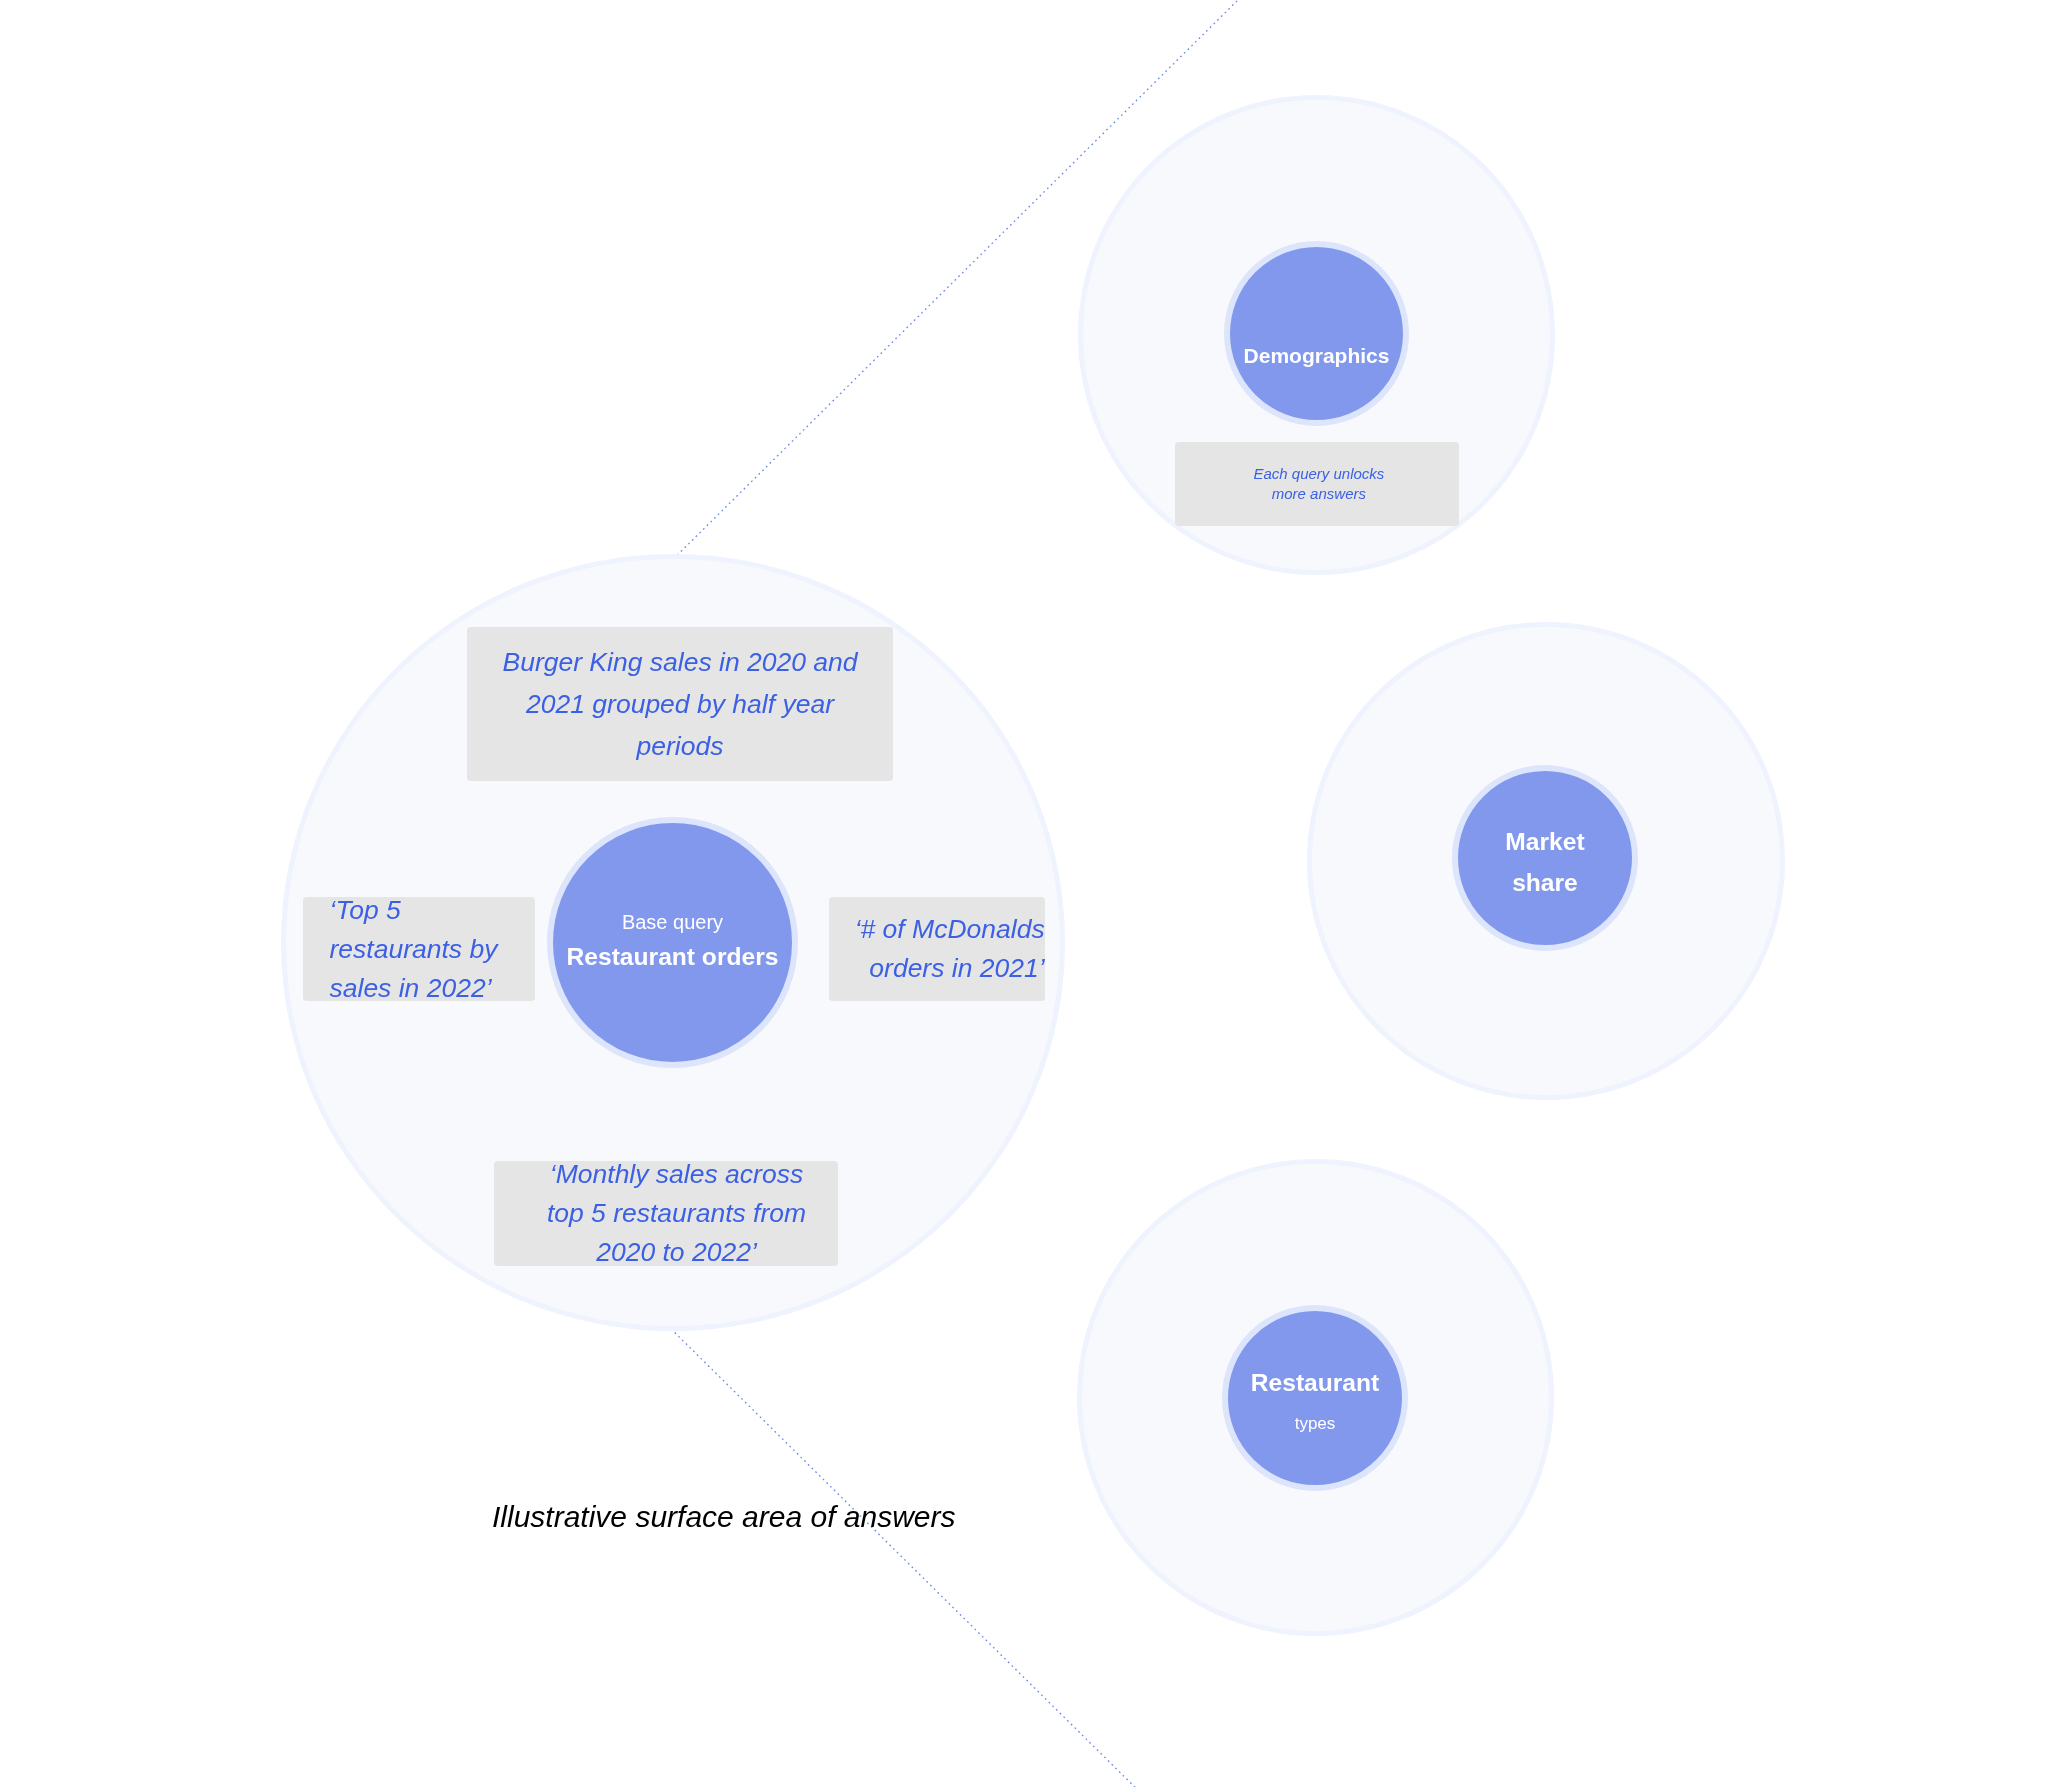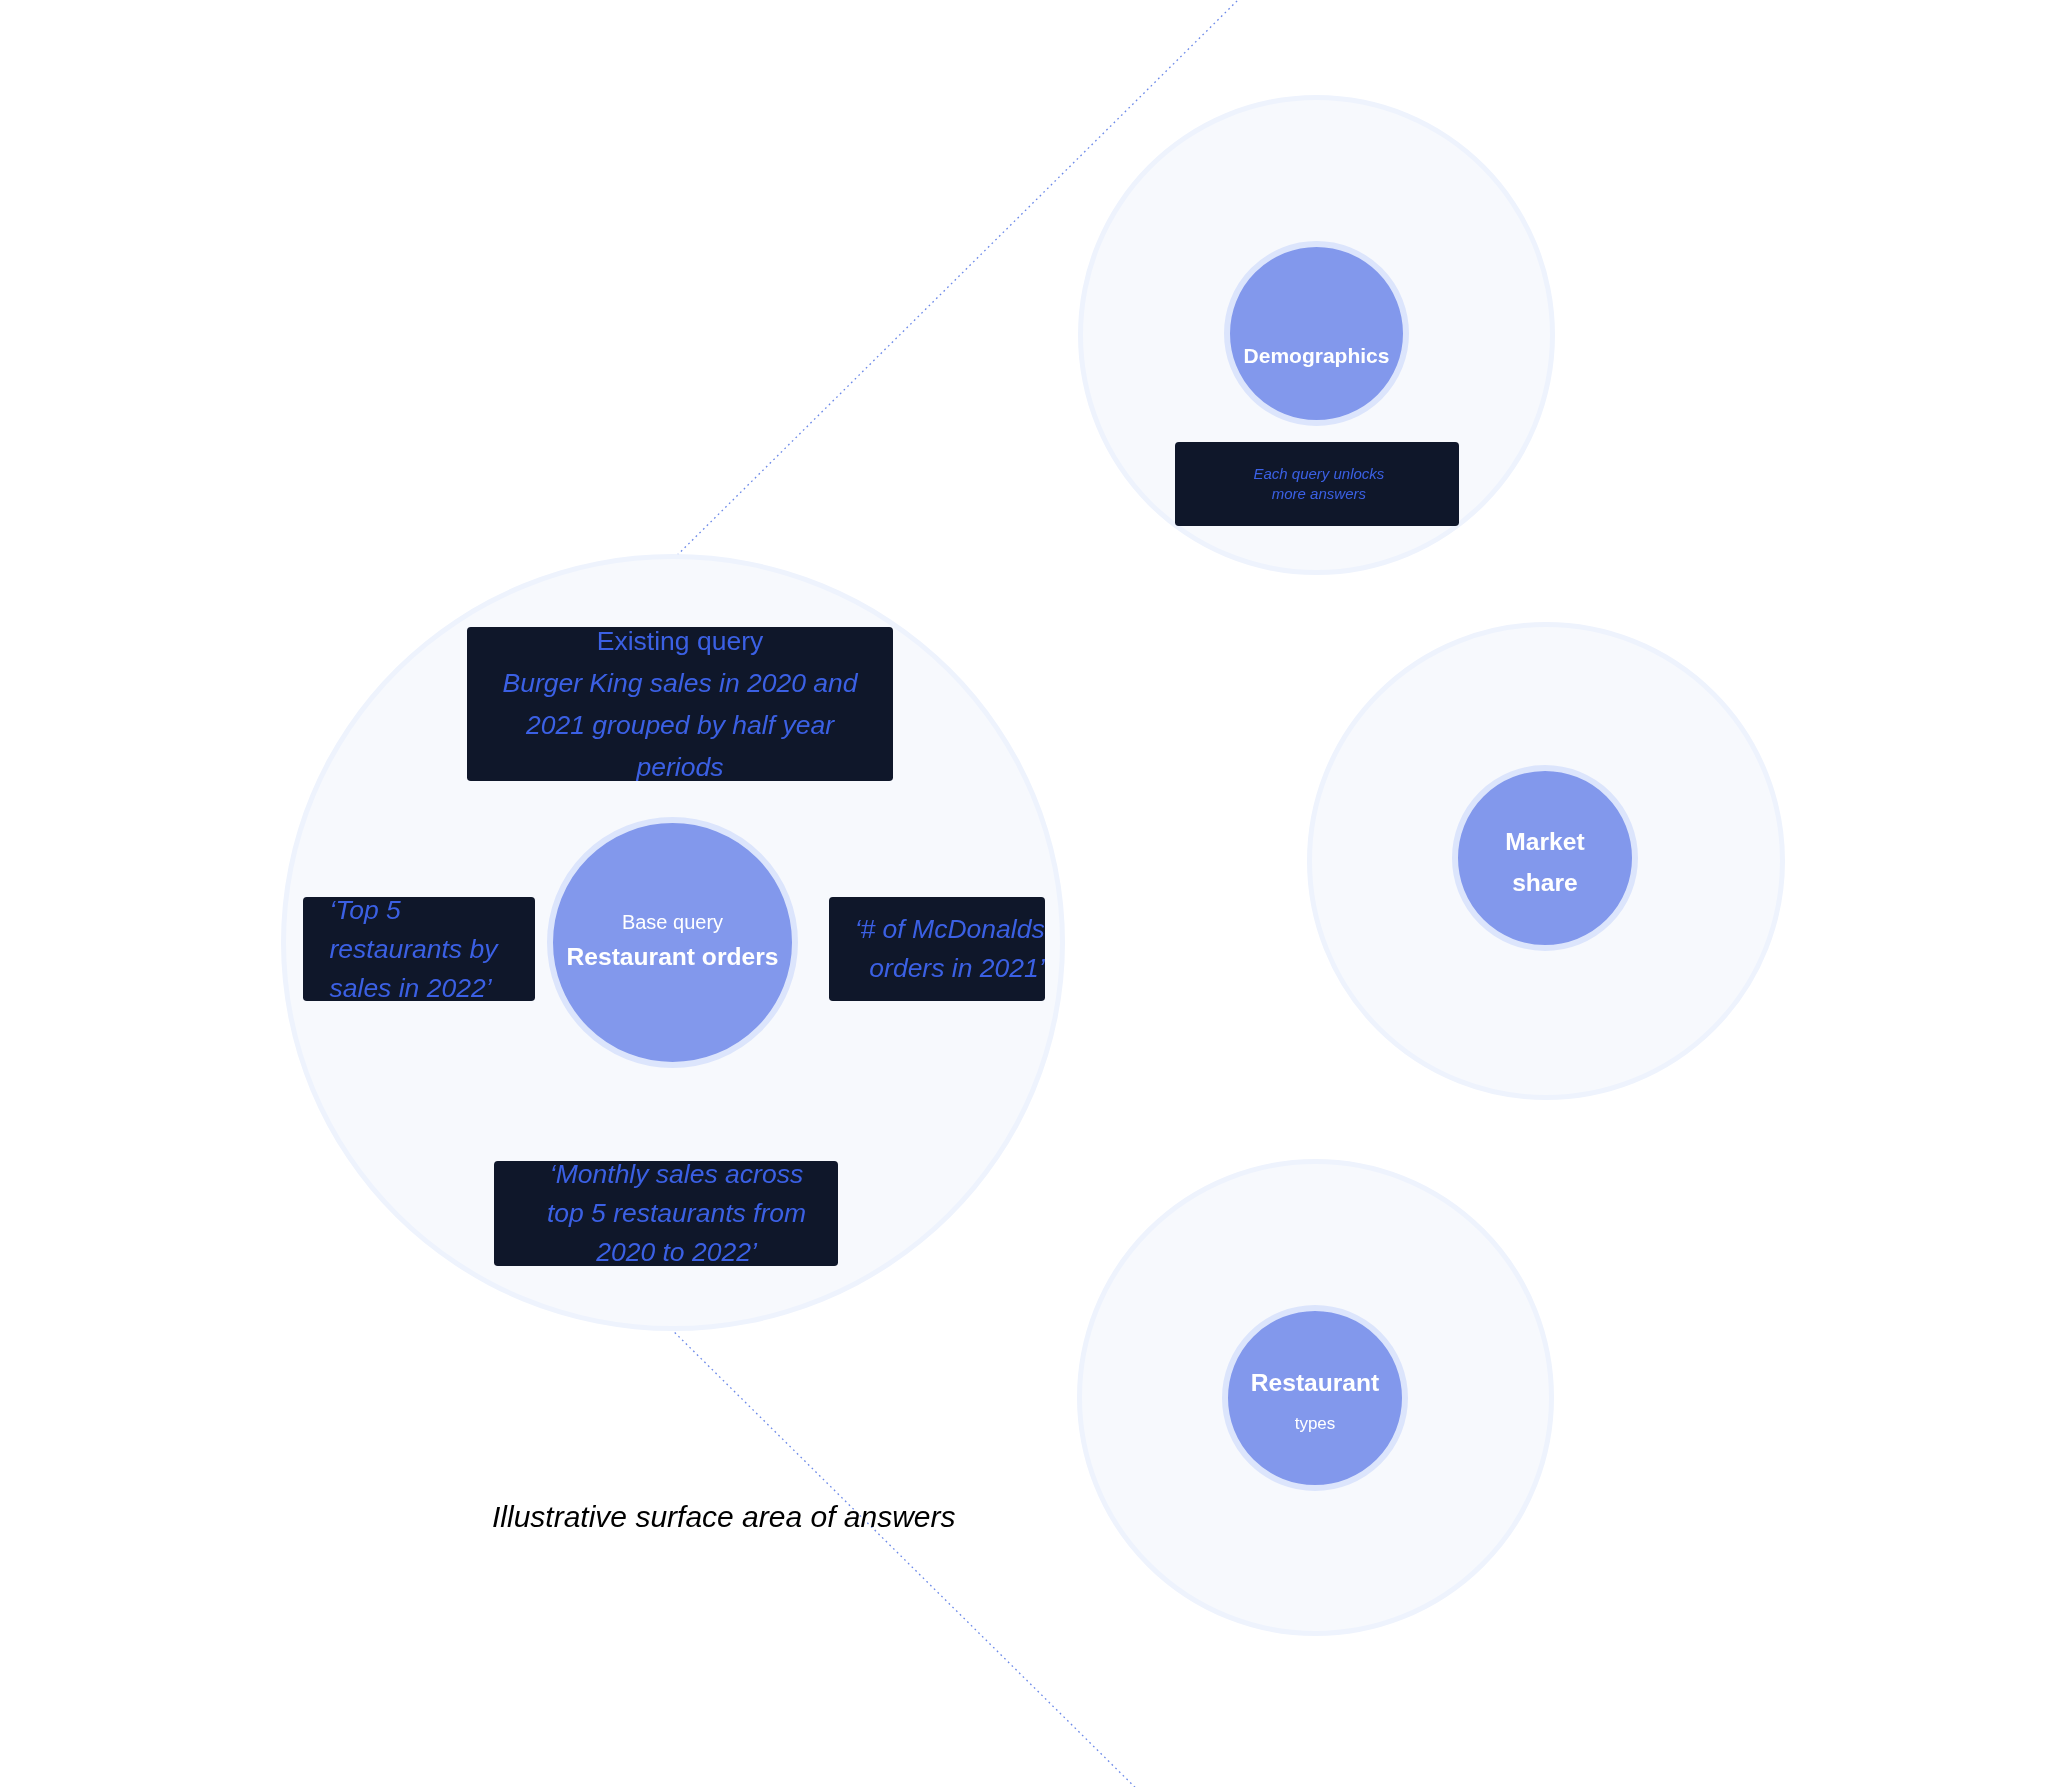--- a/index.html
+++ b/index.html
@@ -11,21 +11,21 @@
   svg.lines{position:absolute;left:0;top:0;width:2067px;height:1788px;pointer-events:none;}
 
   .node{position:absolute;left:0;top:0;}
   .halo{position:absolute;border-radius:50%;background:#f7f9fd;
         border:5.7px solid #eef3fd;box-sizing:border-box;}
   .core{position:absolute;border-radius:50%;background:#8298ec;
         border:6.6px solid #dce5fc;box-sizing:border-box;
         display:flex;flex-direction:column;align-items:center;justify-content:center;
         color:#ffffff;text-align:center;}
 
-  .chip{position:absolute;background:#0f172a;border-radius:3.8px;box-sizing:border-box;
+  .chip{position:absolute;background:#e5e5e5;border-radius:3.8px;box-sizing:border-box;
         display:flex;flex-direction:column;align-items:center;justify-content:center;
         color:#3b60e4;text-align:center;overflow:visible;}
 
   .ital{font-style:italic;font-weight:400;}
   .f28{font-size:26.5px;line-height:39px;}
   .f28b{font-size:26.5px;line-height:42px;}
   .f16{font-size:15px;line-height:20px;}
 
   .caption{position:absolute;color:#000000;font-style:italic;font-size:30px;
            line-height:36px;white-space:nowrap;}
@@ -37,21 +37,20 @@
 
   <svg class="lines" viewBox="0 0 2184 1889">
     <line x1="1311" y1="-3" x2="716" y2="586" stroke="#6d8ae8" stroke-width="1.4" stroke-dasharray="1.8 3.7" stroke-linecap="butt"></line>
     <line x1="709" y1="1404" x2="1203" y2="1892" stroke="#6d8ae8" stroke-width="1.4" stroke-dasharray="1.8 3.7" stroke-linecap="butt"></line>
   </svg>
 
   <div class="node">
     <div class="halo" style="left:281px;top:554px;width:784px;height:777px;"></div>
 
     <div class="chip" style="left:467px;top:627px;width:426px;height:154px;">
-      <div class="f28b" style="width:379px;">Existing query</div>
       <div class="ital f28b" style="width:379px;">Burger King sales in 2020 and 2021 grouped by half year periods</div>
     </div>
 
     <div class="chip" style="left:303px;top:897px;width:232px;height:104px;
                 align-items:flex-start;padding-left:26.5px;text-align:left;">
       <div class="ital f28" style="width:189px;text-align:left;">‘Top 5 restaurants by sales in 2022’</div>
     </div>
 
     <div class="chip" style="left:829px;top:897px;width:216px;height:104px;padding-left:12.3px;">
       <div class="ital f28" style="width:203px;text-align:right;">‘# of McDonalds orders in 2021’</div>

